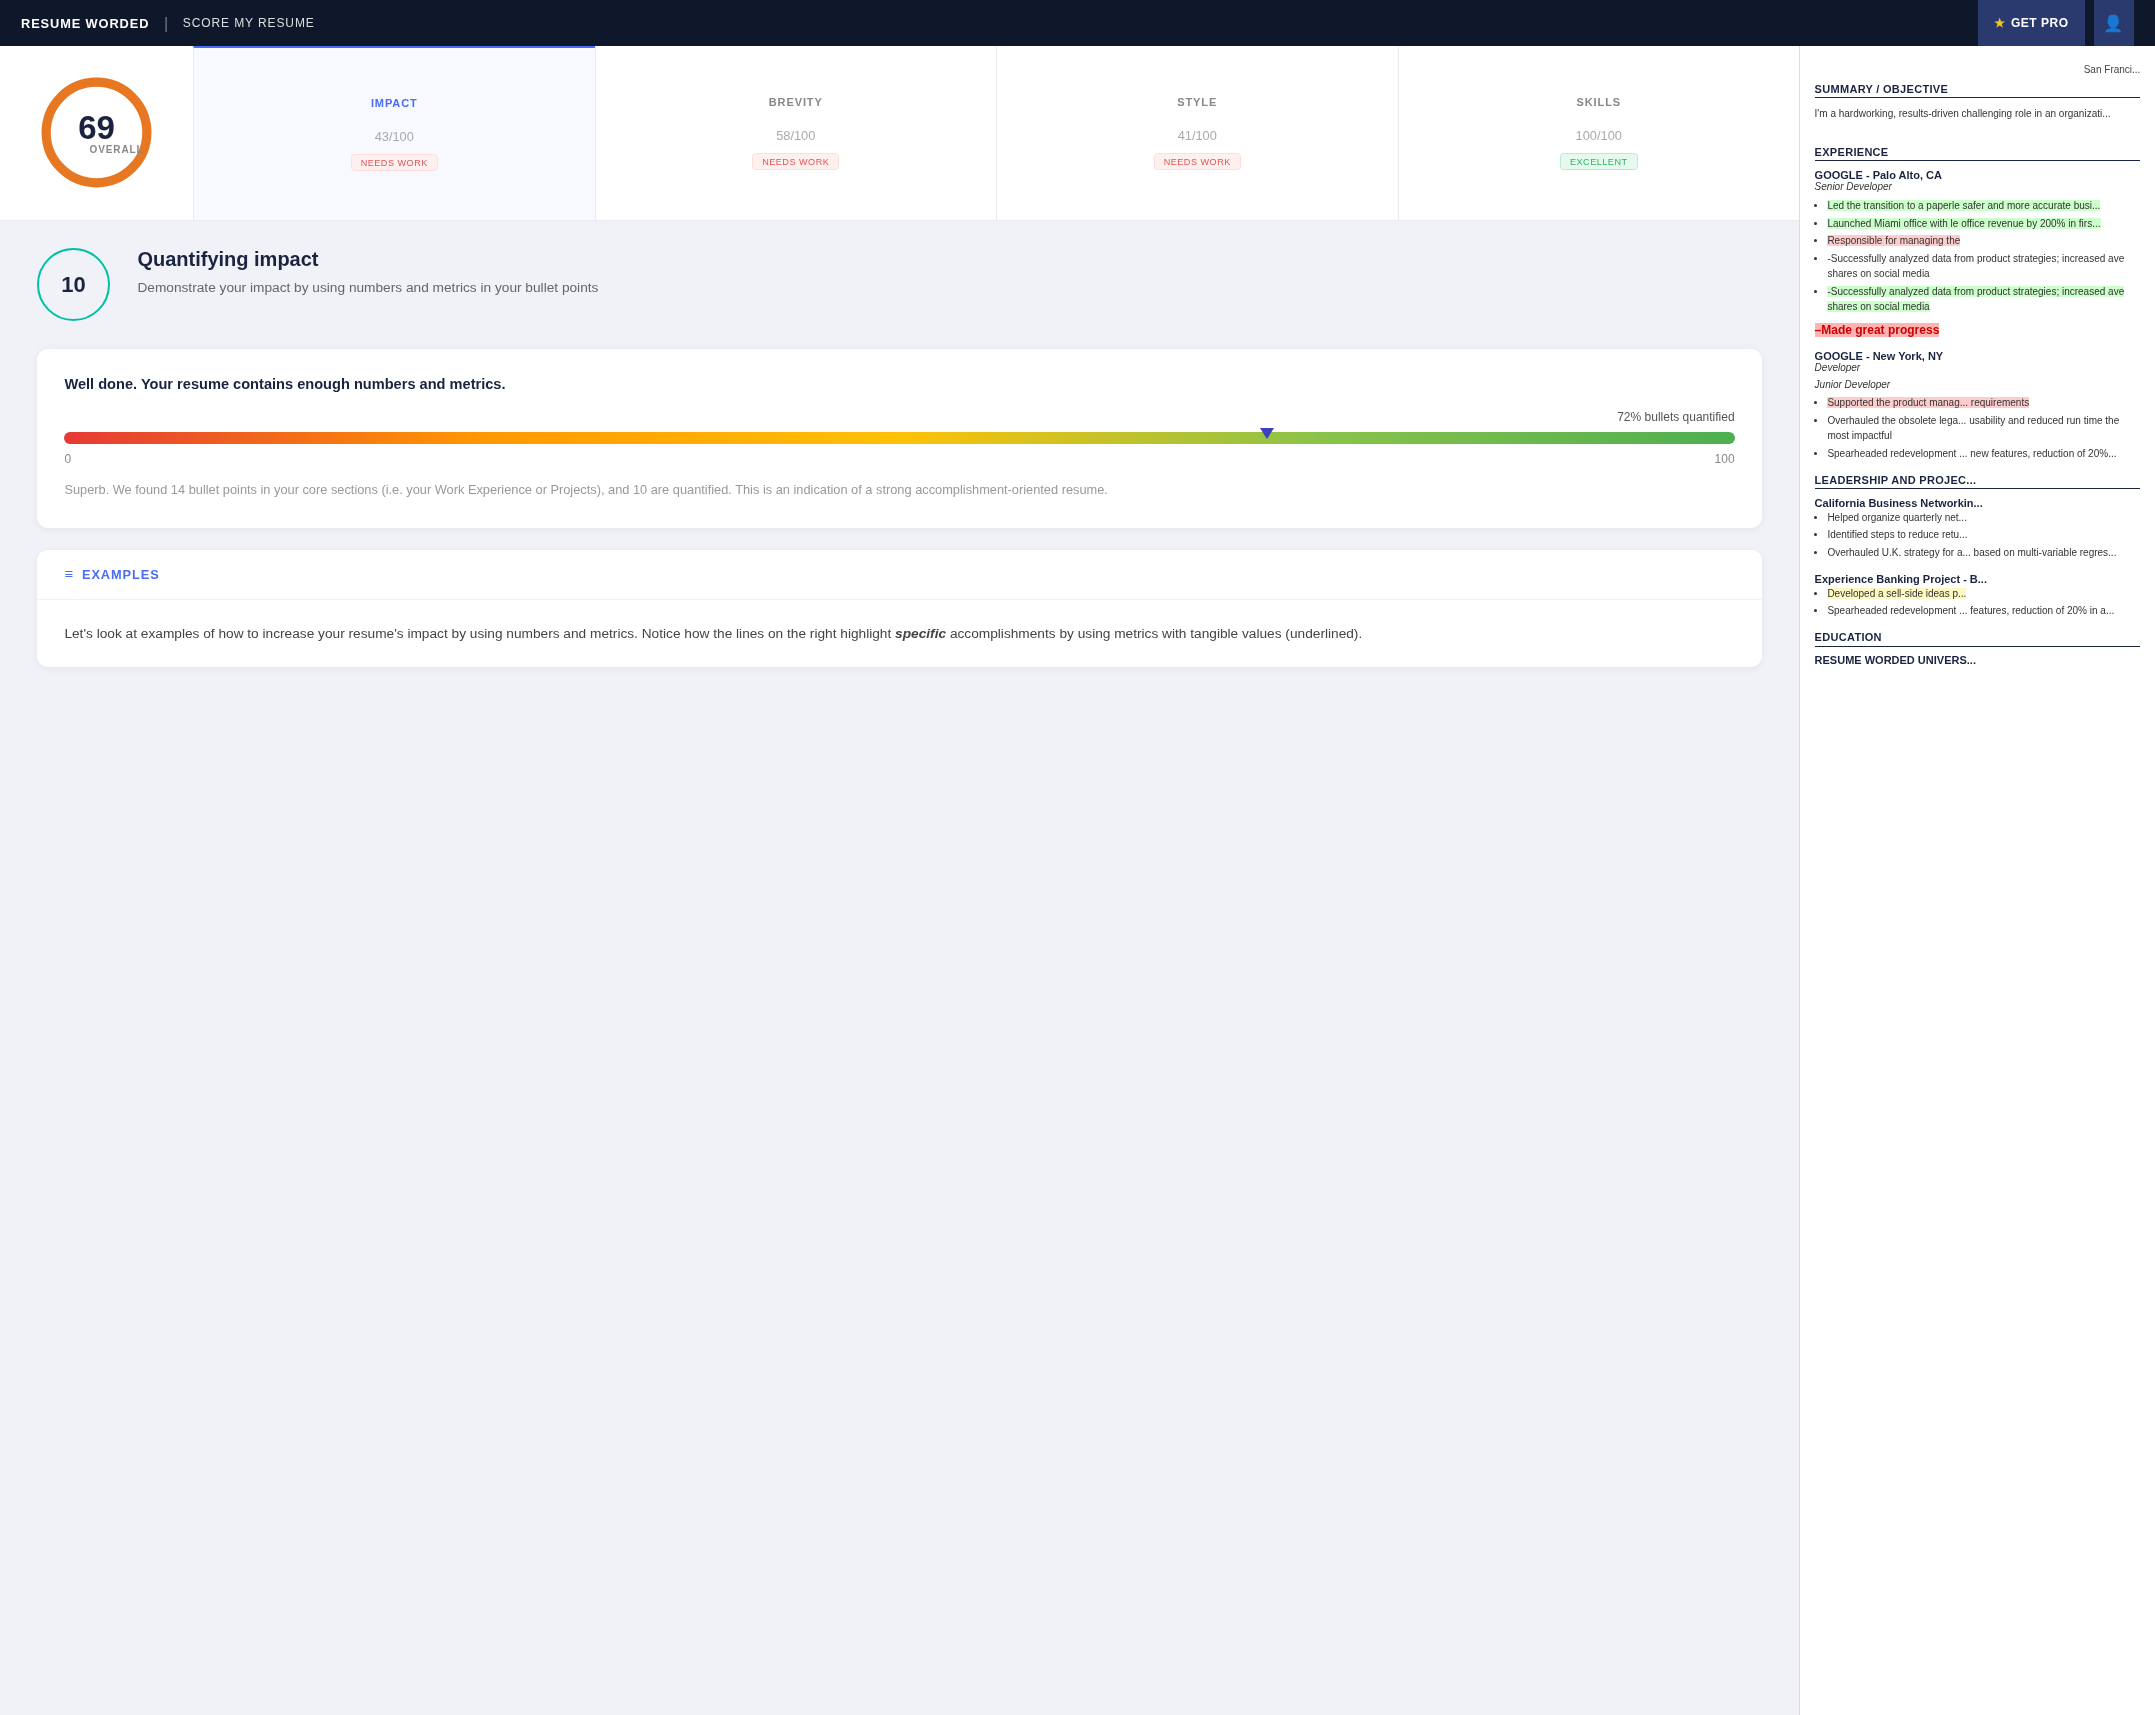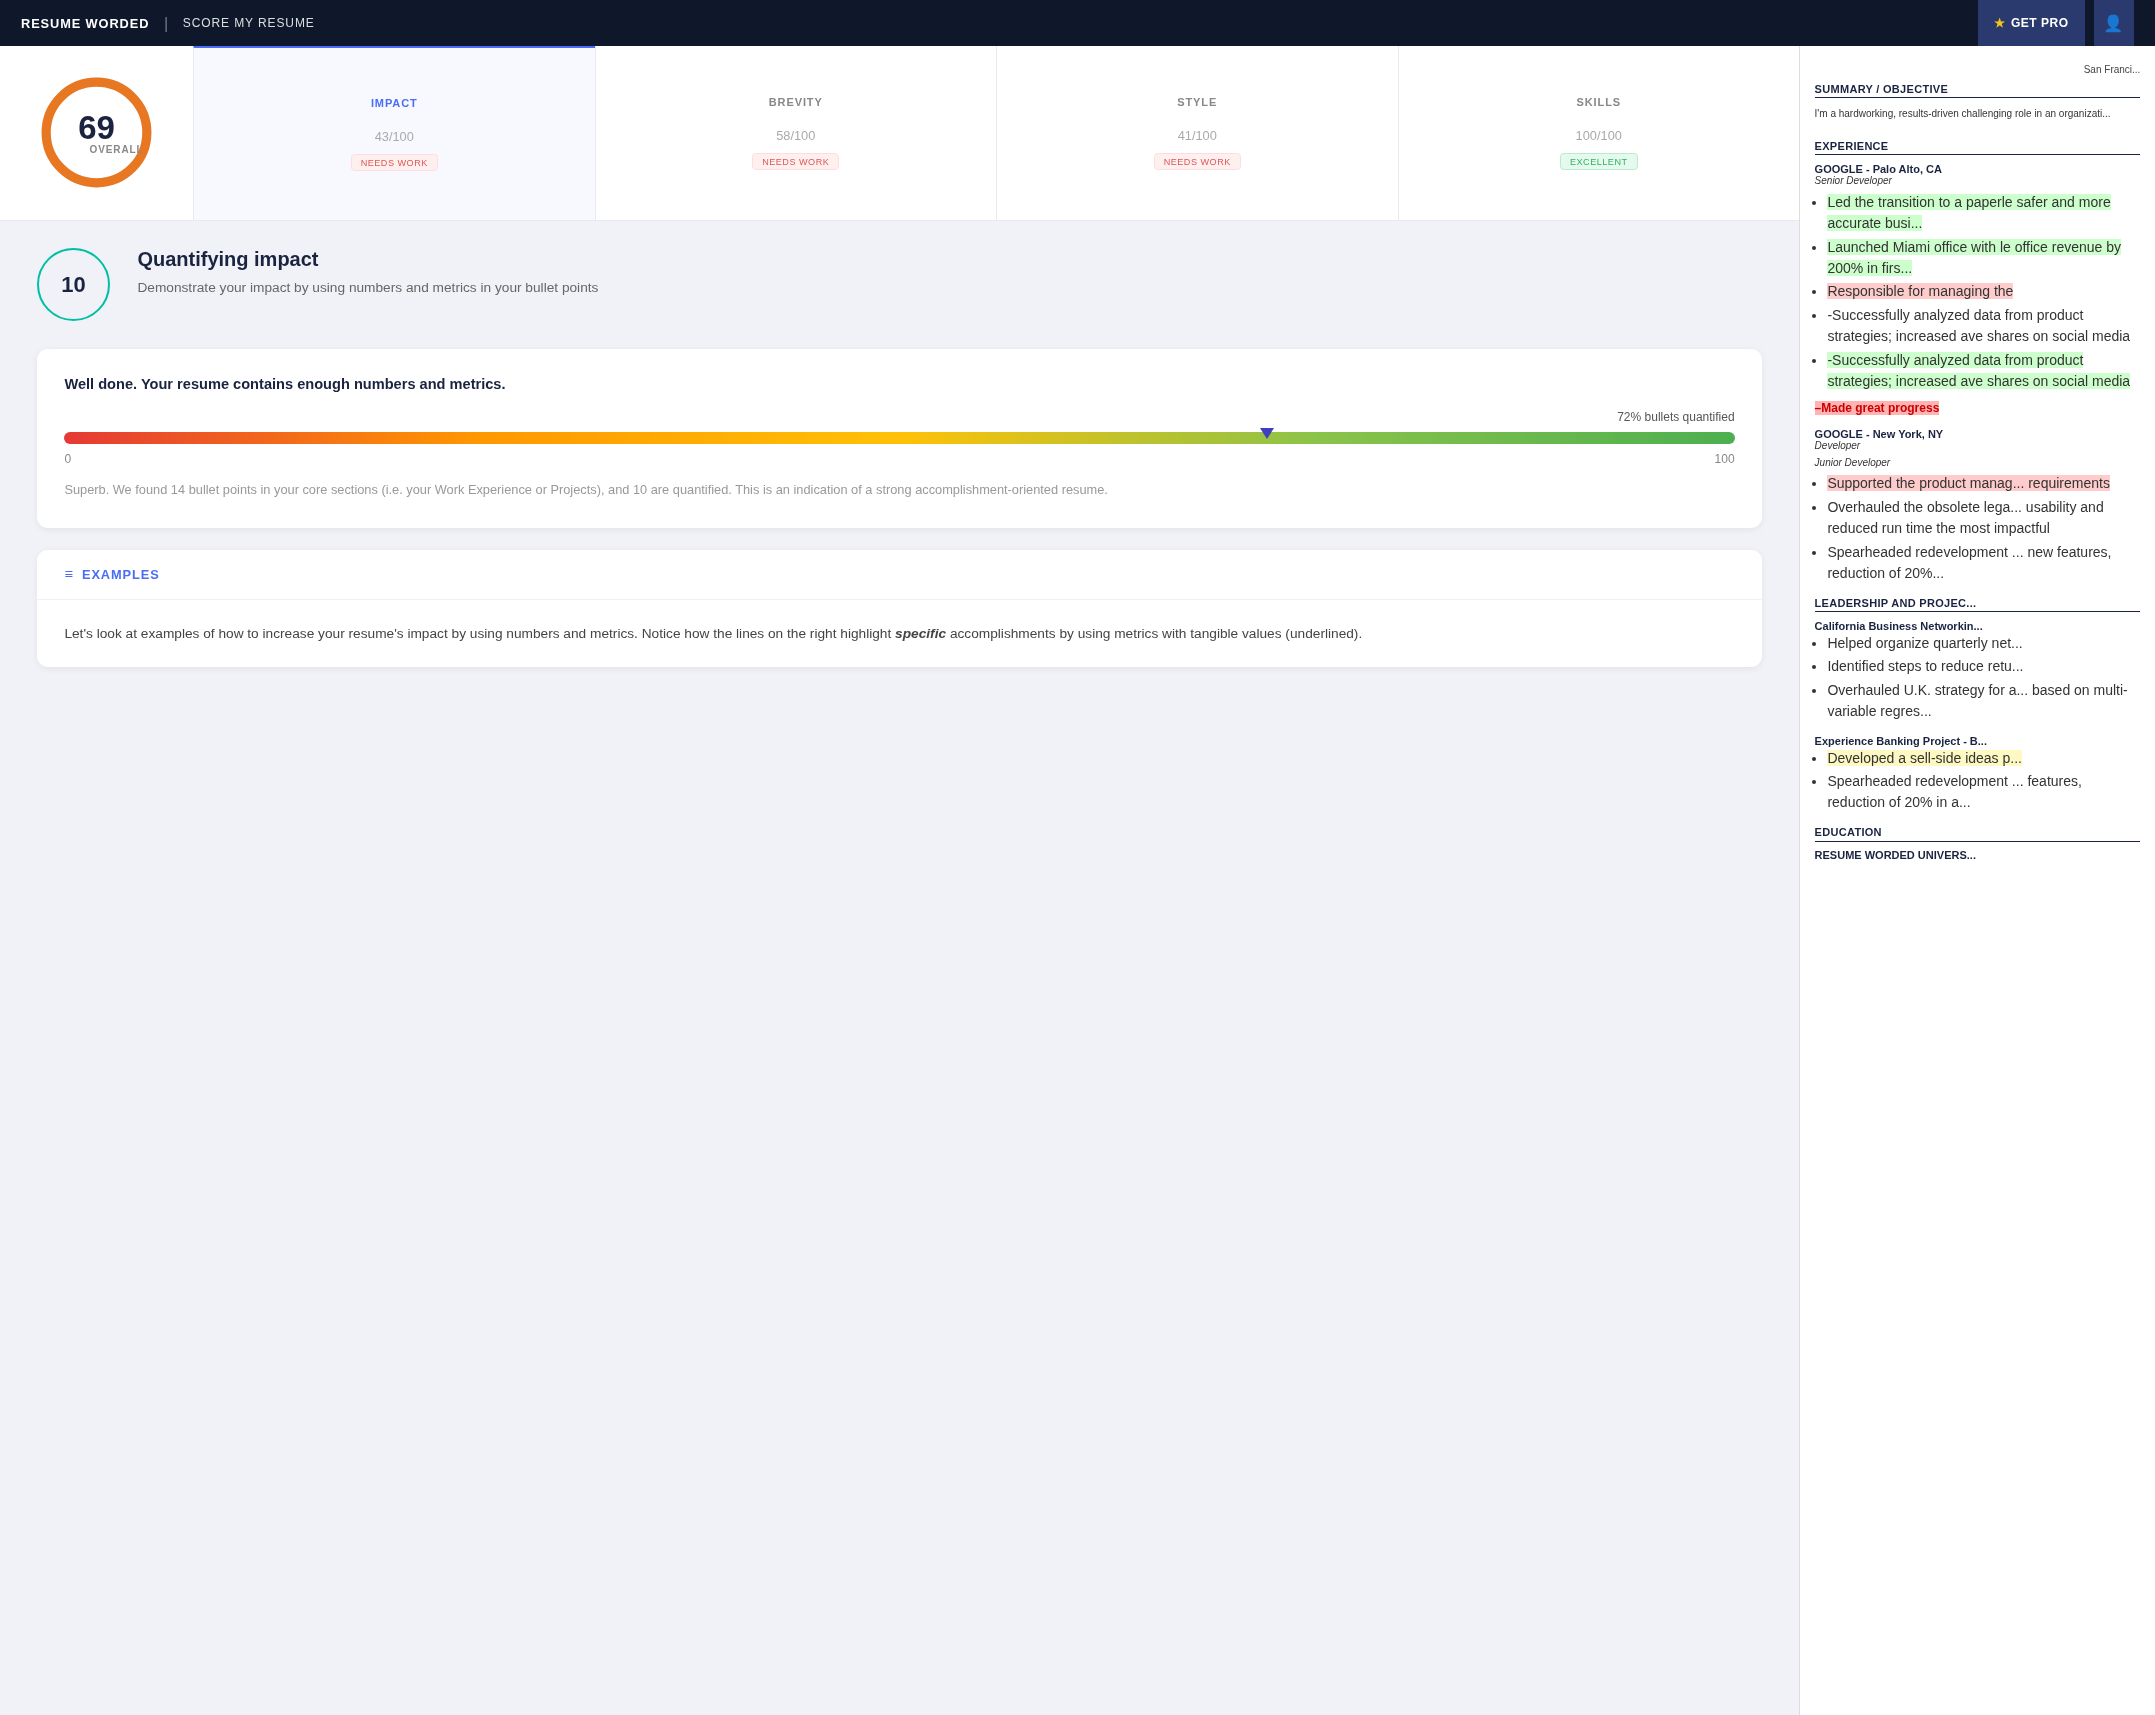--- a/index.html
+++ b/index.html
@@ -340,40 +340,40 @@
       color: #1a2340;
       border-bottom: 0.9px solid #1a2340;
       padding-bottom: 2.7px;
       margin-bottom: 7.3px;
       letter-spacing: 0.3px;
     }
     .resume-summary {
       font-size: 10px;
       color: #333;
       line-height: 1.5;
-      margin-bottom: 19px;
+      margin-bottom: 25px;
     }
     .resume-company {
       font-size: 11px;
       font-weight: 700;
       color: #1a2340;
       margin-bottom: 0.9px;
     }
     .resume-role {
       font-size: 10px;
       font-style: italic;
       color: #333;
       margin-bottom: 5.5px;
     }
     .resume-bullets {
       margin-left: 12.8px;
       margin-bottom: 9.1px;
     }
     .resume-bullets li {
-      font-size: 14px;
+      font-size: 10px;
       color: #333;
       line-height: 1.5;
       margin-bottom: 2.7px;
       list-style: disc;
     }
     .highlight-red {
       background: #ffcccc;
       color: #333;
     }
     .highlight-green {

